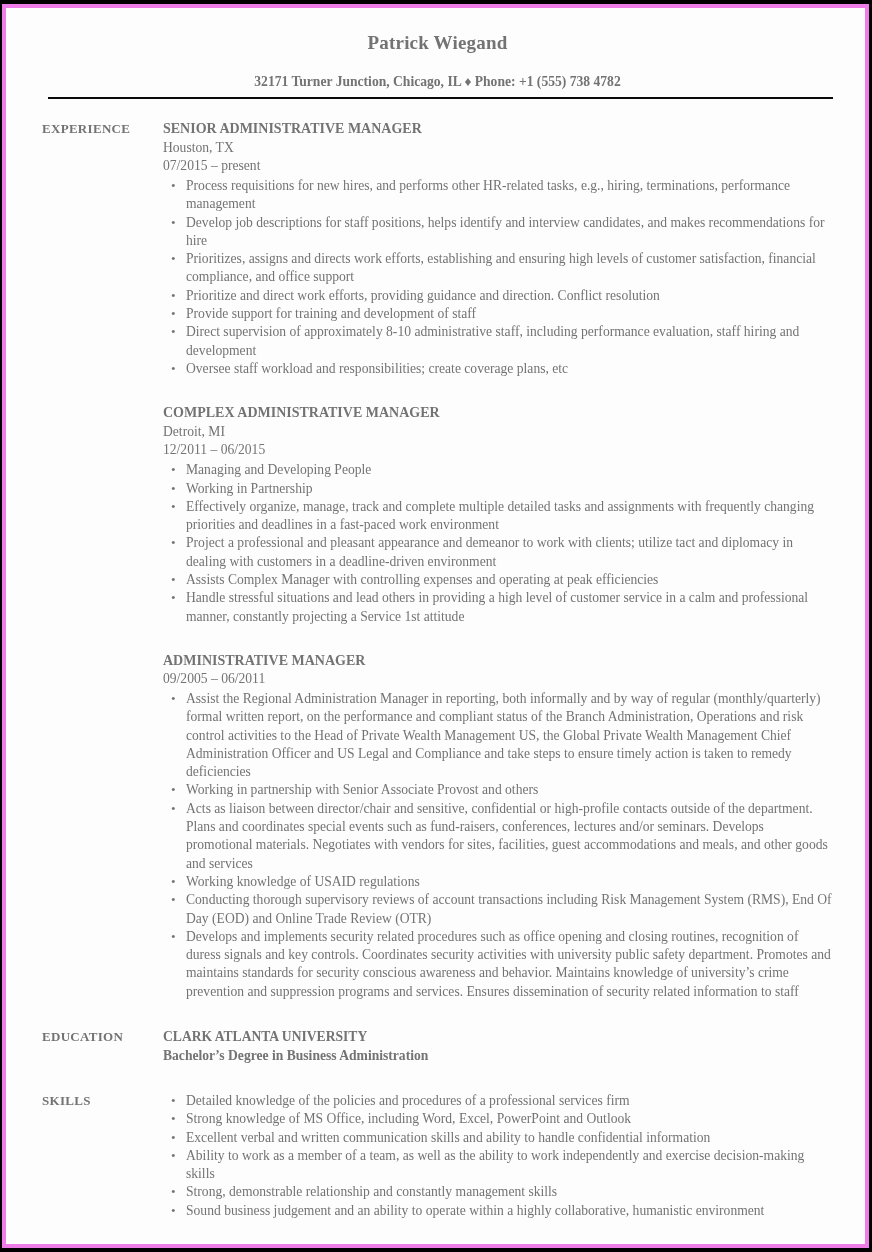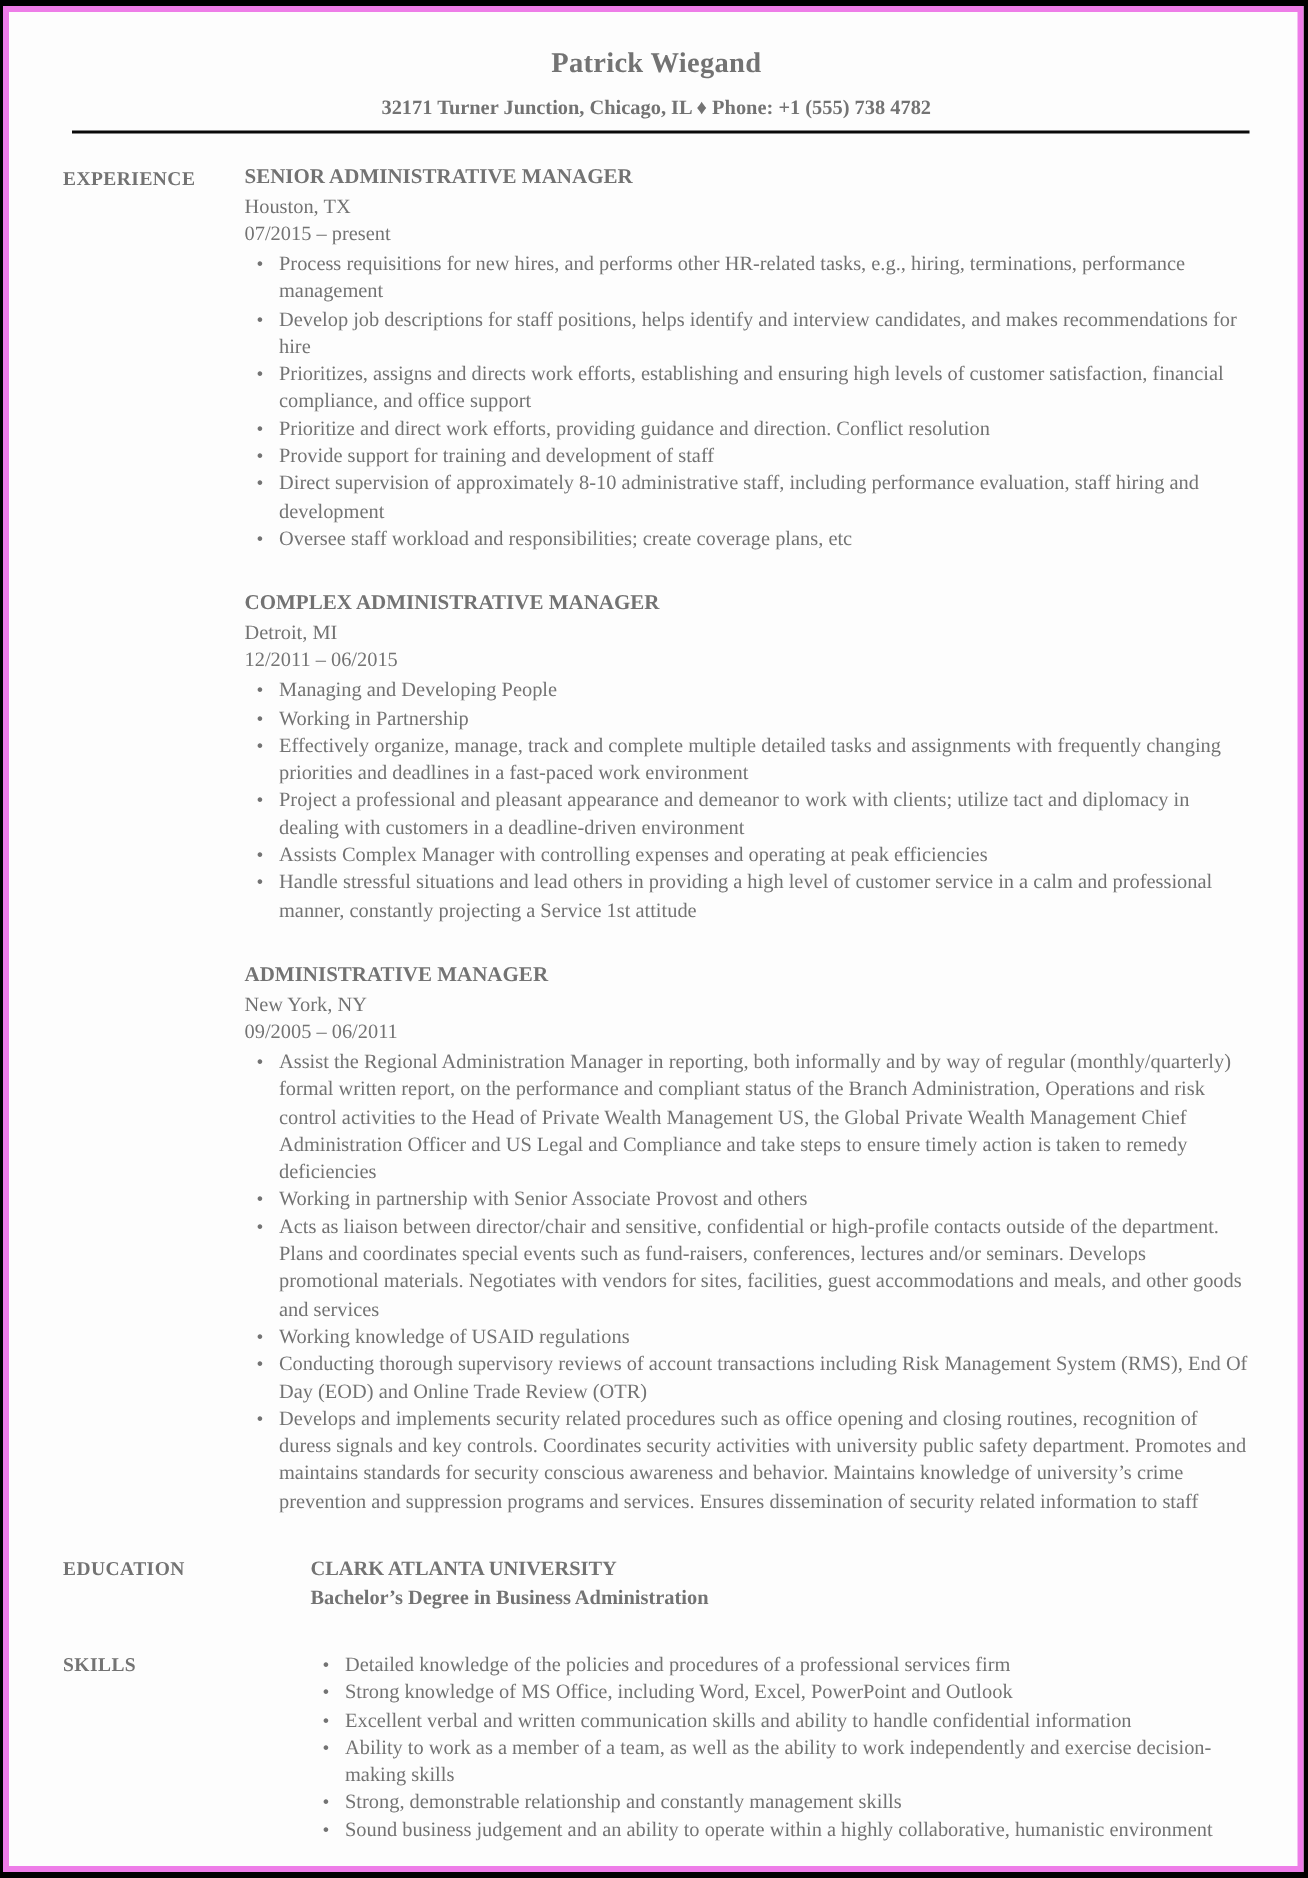--- a/index.html
+++ b/index.html
@@ -26,36 +26,36 @@
   
   .resume-name {
     margin: 0;
     text-align: center;
     font-size: 19px;
     font-weight: bold;
     line-height: 21px;
     letter-spacing: 0.2px;
   }
   .contact-line {
-    margin-top: 11px;
+    margin-top: 21px;
     text-align: center;
     font-size: 13.6px;
     font-weight: bold;
     line-height: 16px;
   }
   .header-rule {
     border: none;
     border-top: 2.6px solid #0a0a0a;
     margin: 7px 0 0 6px;
   }
 
   
   .sections { margin-top: 20px; }
   .section { display: flex; align-items: flex-start; }
-  .section + .section { margin-top: 26px; gap: 44px; }
+  .section + .section { margin-top: 26px; }
   .section-label {
     width: 121px;
     flex-shrink: 0;
     font-size: 13px;
     font-weight: bold;
     letter-spacing: 0.3px;
     padding-top: 2px;
   }
   .section-content { flex: 1; font-size: 13.6px; line-height: 18.3px; }
 
@@ -115,21 +115,20 @@
                 <li>Managing and Developing People</li>
                 <li>Working in Partnership</li>
                 <li>Effectively organize, manage, track and complete multiple detailed tasks and assignments with frequently changing priorities and deadlines in a fast-paced work environment</li>
                 <li>Project a professional and pleasant appearance and demeanor to work with clients; utilize tact and diplomacy in dealing with customers in a deadline-driven environment</li>
                 <li>Assists Complex Manager with controlling expenses and operating at peak efficiencies</li>
                 <li>Handle stressful situations and lead others in providing a high level of customer service in a calm and professional manner, constantly projecting a Service 1st attitude</li>
               </ul>
   </div>
             <div class="job">
     <div class="job-title">ADMINISTRATIVE MANAGER</div>
-    <div class="job-location">New York, NY</div>
     <div class="job-dates">09/2005 – 06/2011</div>
     <ul class="bullets">
                 <li>Assist the Regional Administration Manager in reporting, both informally and by way of regular (monthly/quarterly) formal written report, on the performance and compliant status of the Branch Administration, Operations and risk control activities to the Head of Private Wealth Management US, the Global Private Wealth Management Chief Administration Officer and US Legal and Compliance and take steps to ensure timely action is taken to remedy deficiencies</li>
                 <li>Working in partnership with Senior Associate Provost and others</li>
                 <li>Acts as liaison between director/chair and sensitive, confidential or high-profile contacts outside of the department. Plans and coordinates special events such as fund-raisers, conferences, lectures and/or seminars. Develops promotional materials. Negotiates with vendors for sites, facilities, guest accommodations and meals, and other goods and services</li>
                 <li>Working knowledge of USAID regulations</li>
                 <li>Conducting thorough supervisory reviews of account transactions including Risk Management System (RMS), End Of Day (EOD) and Online Trade Review (OTR)</li>
                 <li>Develops and implements security related procedures such as office opening and closing routines, recognition of duress signals and key controls. Coordinates security activities with university public safety department. Promotes and maintains standards for security conscious awareness and behavior. Maintains knowledge of university’s crime prevention and suppression programs and services. Ensures dissemination of security related information to staff</li>
               </ul>
   </div>

